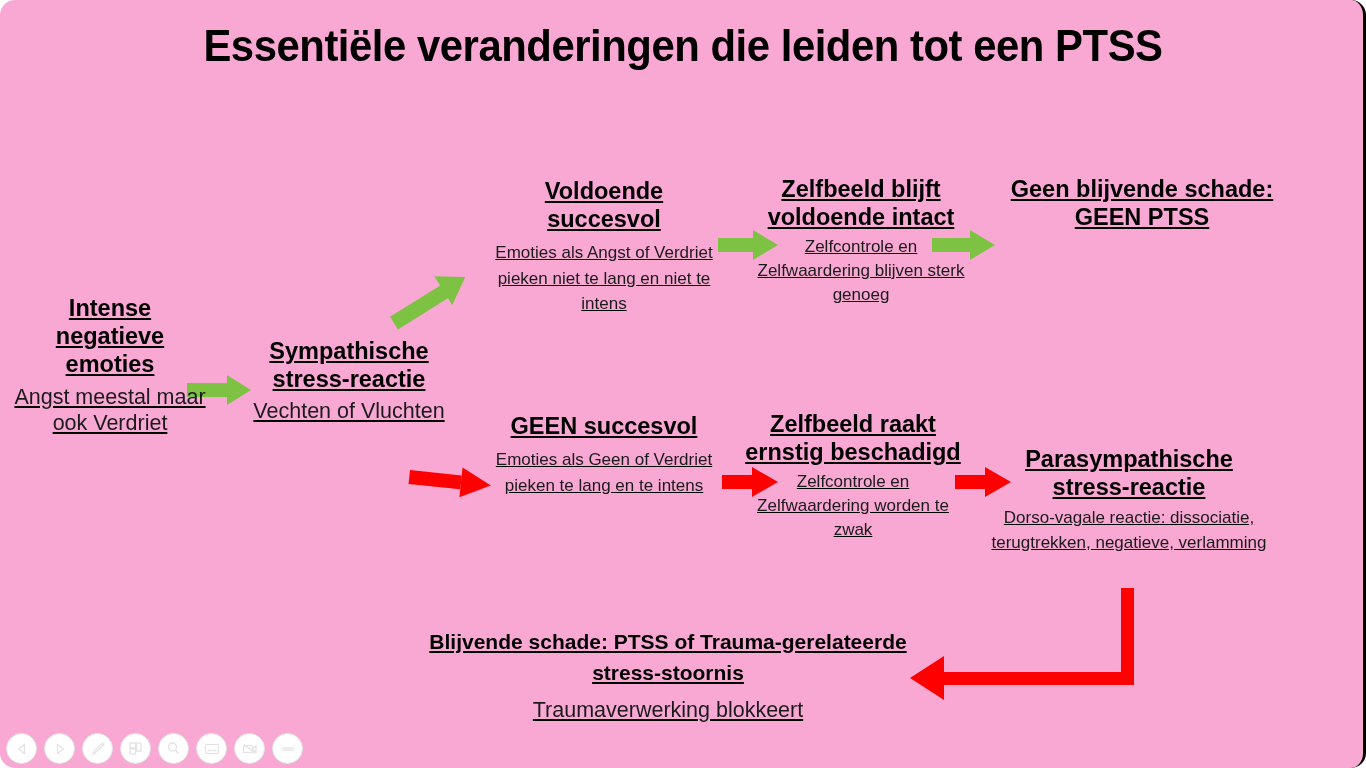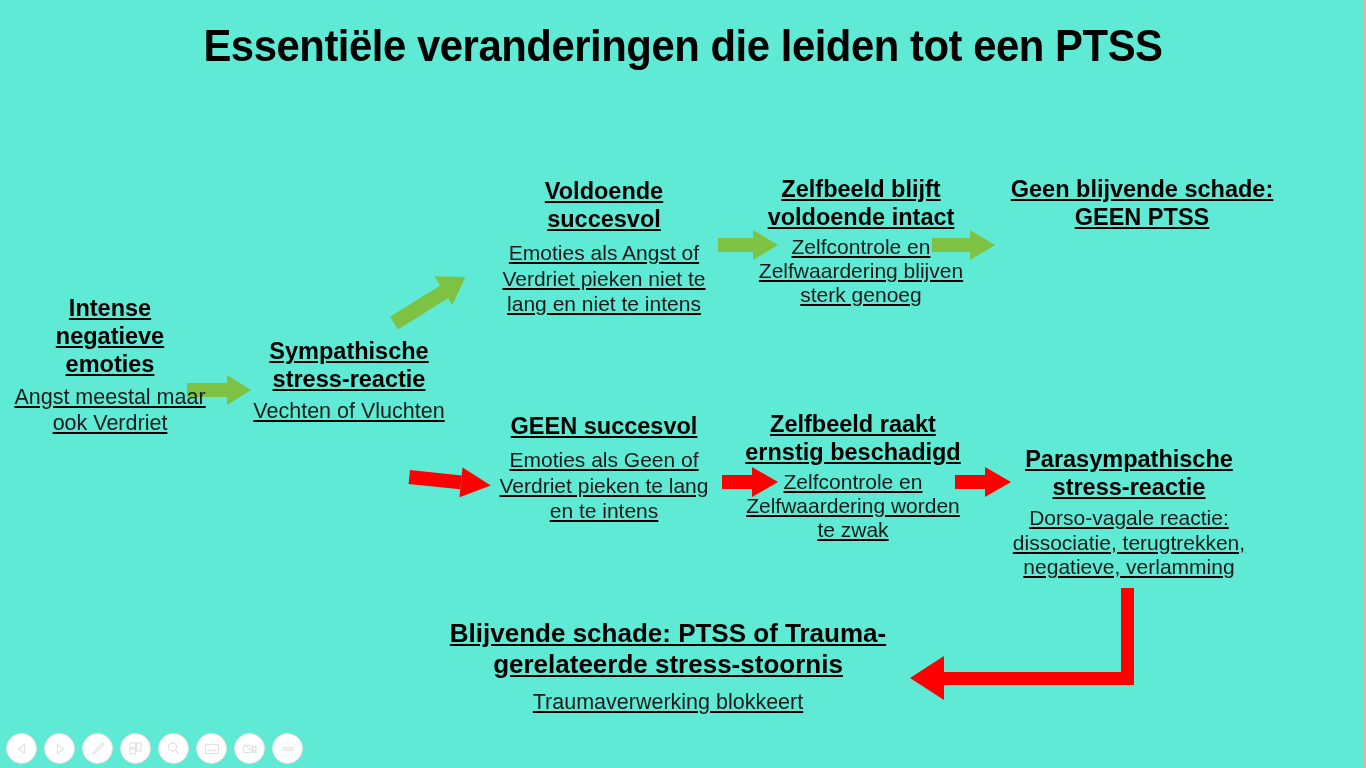--- a/index.html
+++ b/index.html
@@ -8,24 +8,25 @@
     background: #ffffff;
   }
   body {
     font-family: "Liberation Sans", sans-serif;
     color: #000000;
   }
   #slide {
     position: relative;
     width: 1366px;
     height: 768px;
-    background: #5eead4;
+    background: #f9a8d4;
     overflow: hidden;
-    border-right: 3px solid #fca5a5;
+    border-right: 3px solid #000000;
     box-sizing: border-box;
+    border-radius: 15px;
   }
 
   
   .slide-title {
     position: absolute;
     left: 130px;
     top: 18px;
     width: 1106px;
     text-align: center;
     font-weight: bold;
@@ -46,22 +47,22 @@
   }
   .node .head {
     font-weight: bold;
     color: #000000;
   }
   .node .body {
     font-weight: normal;
     color: #1a1a1a;
   }
   .h-23 { font-size: 23.5px; line-height: 28px; }
-  .h-24 { font-size: 26px; line-height: 29px; }
-  .b-20 { font-size: 21px; line-height: 25.5px; }
+  .h-24 { font-size: 21px; line-height: 29px; margin-top: 8px; }
+  .b-20 { font-size: 17px; line-height: 25.5px; }
   .b-21 { font-size: 21.5px; line-height: 26px; }
 
   
   .arrow-h {
     position: absolute;
     height: 0;
     width: 0;
   }
   .arrow-h .shaft {
     position: absolute;

